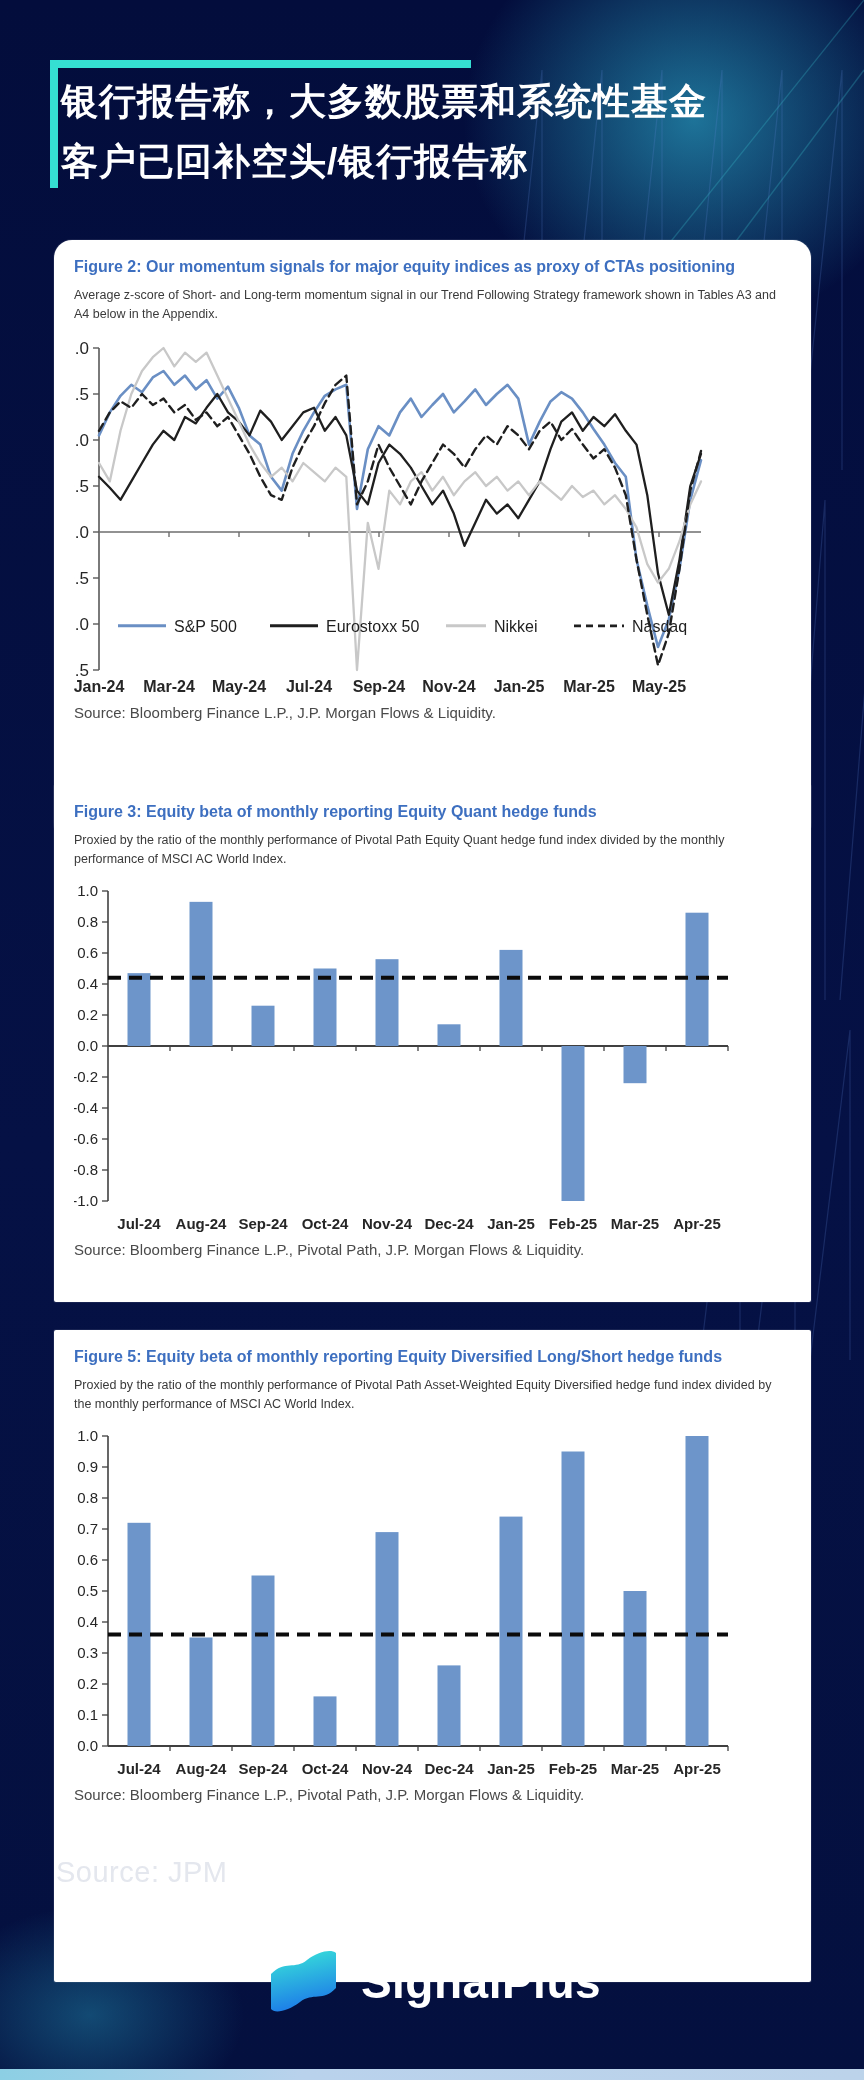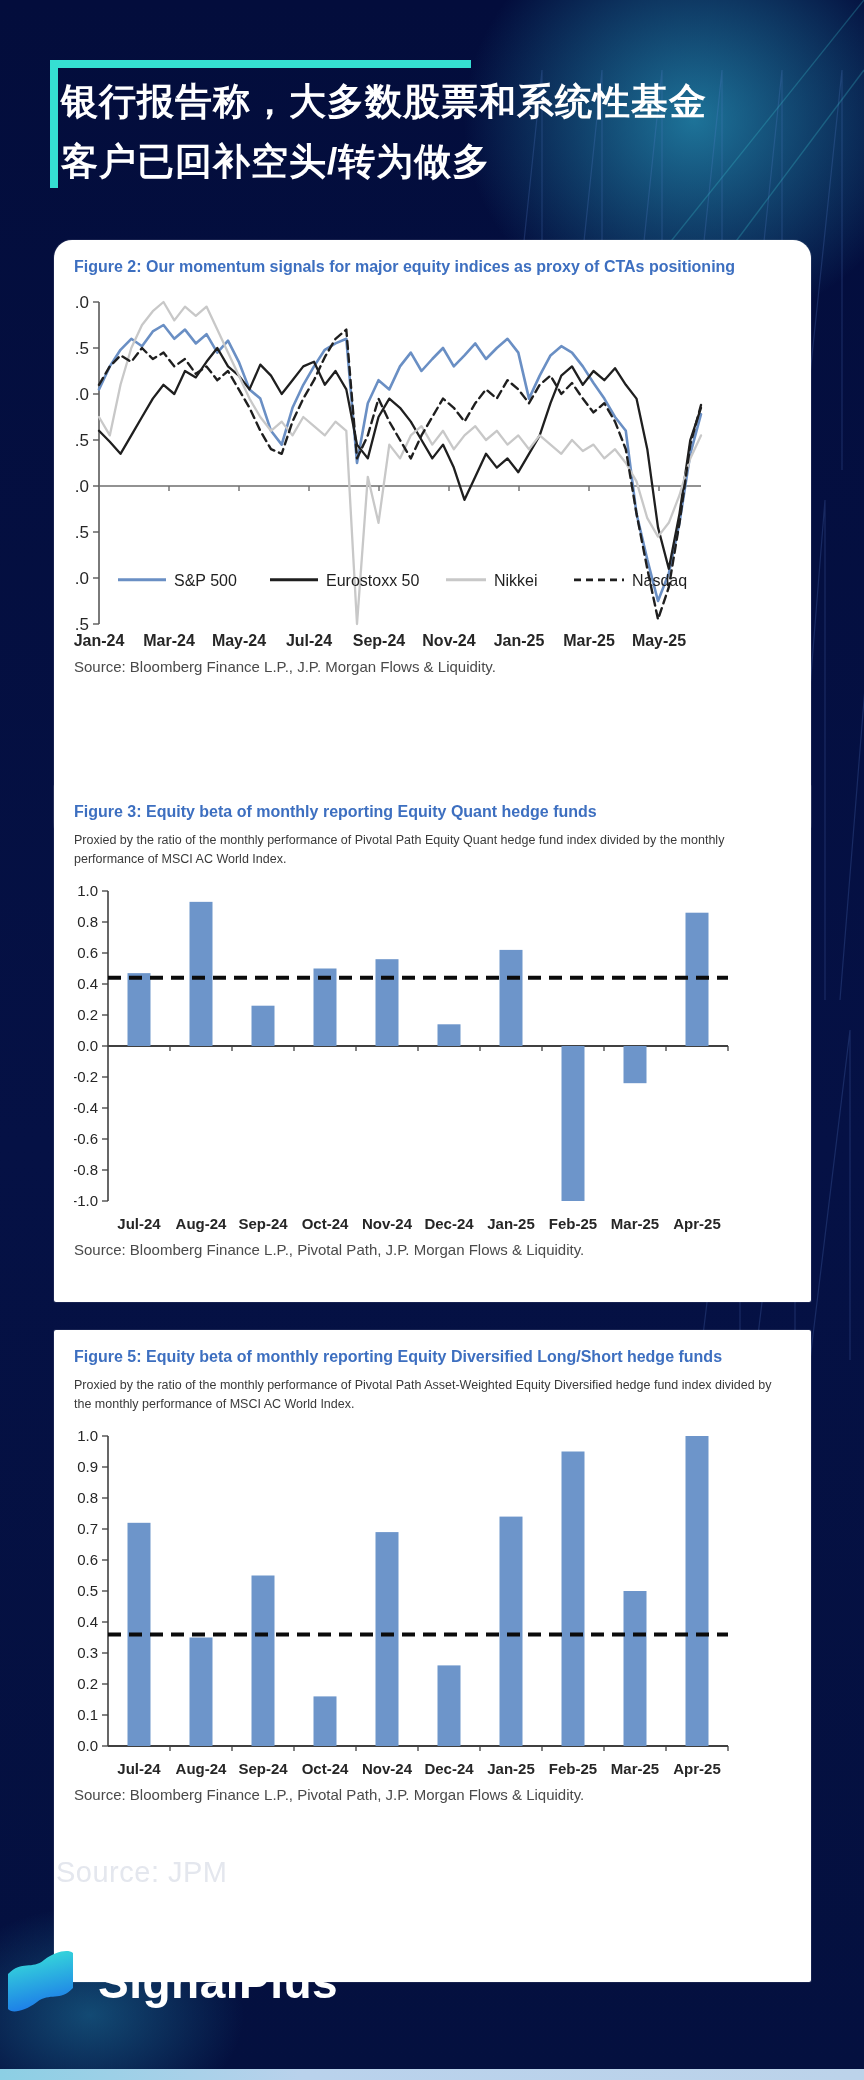--- a/index.html
+++ b/index.html
@@ -19,21 +19,21 @@
   .card{position:absolute;left:54px;width:757px;background:#ffffff;border-radius:2px;
         padding:16px 20px 10px;box-sizing:border-box;box-shadow:0 0 0 1px rgba(255,255,255,0.08);}
   #card-fig2{top:240px;height:601px;border-radius:18px;}
   #card-fig3{top:785px;height:517px;}
   #card-fig5{top:1330px;height:652px;}
   .fig-title{color:#3d6fc0;font-size:16px;font-weight:700;margin:2px 0 10px 0;}
   .fig-sub{color:#3a3a3a;font-size:12.5px;line-height:1.5;margin:0 0 8px 0;max-width:705px;}
   .fig-src{color:#4a4a4a;font-size:15px;margin-top:4px;}
   svg.chart{display:block;}
   .source-note{position:absolute;left:56px;top:1856px;color:#e4e7ee;font-size:29px;letter-spacing:0.5px;}
-  .logo{position:absolute;top:1942px;left:0;width:100%;display:flex;align-items:center;gap:18px;}
+  .logo{position:absolute;top:1942px;left:0;width:100%;display:flex;align-items:center;justify-content:center;gap:18px;}
   .logo-text{color:#ffffff;font-size:46px;font-weight:700;letter-spacing:0.5px;}
   .bottom-bar{position:absolute;left:0;bottom:0;width:100%;height:11px;
         background:linear-gradient(90deg,#8ccfe4 0%,#b9d2ec 35%,#bcd3ea 100%);}
 </style>
 </head>
 <body>
 
 <div class="page">
 
   <div class="glow-tr"></div>
@@ -60,26 +60,27 @@
       <path d="M864 0 L520 430"></path>
       <path d="M864 70 L565 470"></path>
     </g>
   </svg>
 
   <div class="header">
     <div class="accent-top"></div>
     <div class="accent-side"></div>
     <div class="title">
       <div>银行报告称，大多数股票和系统性基金</div>
-      <div>客户已回补空头/转为做多</div>
+      <div>客户已回补空头/银行报告称</div>
     </div>
   </div>
 
   <div class="card" id="card-fig2">
     <div class="fig-title">Figure 2: Our momentum signals for major equity indices as proxy of CTAs positioning</div>
+    <div class="fig-sub">Average z-score of Short- and Long-term momentum signal in our Trend Following Strategy framework shown in Tables A3 and A4 below in the Appendix.</div>
     <svg class="chart" width="711" height="368" viewBox="0 0 711 368">
         <line x1="25" y1="16" x2="25" y2="338" stroke="#595959" stroke-width="1.6"></line>
         <line x1="19" y1="16" x2="25" y2="16" stroke="#595959" stroke-width="1.4"></line>
         <text x="15" y="22" fill="#262626" font-size="17" text-anchor="end" font-family="&quot;Liberation Sans&quot;,&quot;DejaVu Sans&quot;,sans-serif">2.0</text>
         <line x1="19" y1="62" x2="25" y2="62" stroke="#595959" stroke-width="1.4"></line>
         <text x="15" y="68" fill="#262626" font-size="17" text-anchor="end" font-family="&quot;Liberation Sans&quot;,&quot;DejaVu Sans&quot;,sans-serif">1.5</text>
         <line x1="19" y1="108" x2="25" y2="108" stroke="#595959" stroke-width="1.4"></line>
         <text x="15" y="114" fill="#262626" font-size="17" text-anchor="end" font-family="&quot;Liberation Sans&quot;,&quot;DejaVu Sans&quot;,sans-serif">1.0</text>
         <line x1="19" y1="154" x2="25" y2="154" stroke="#595959" stroke-width="1.4"></line>
         <text x="15" y="160" fill="#262626" font-size="17" text-anchor="end" font-family="&quot;Liberation Sans&quot;,&quot;DejaVu Sans&quot;,sans-serif">0.5</text>

